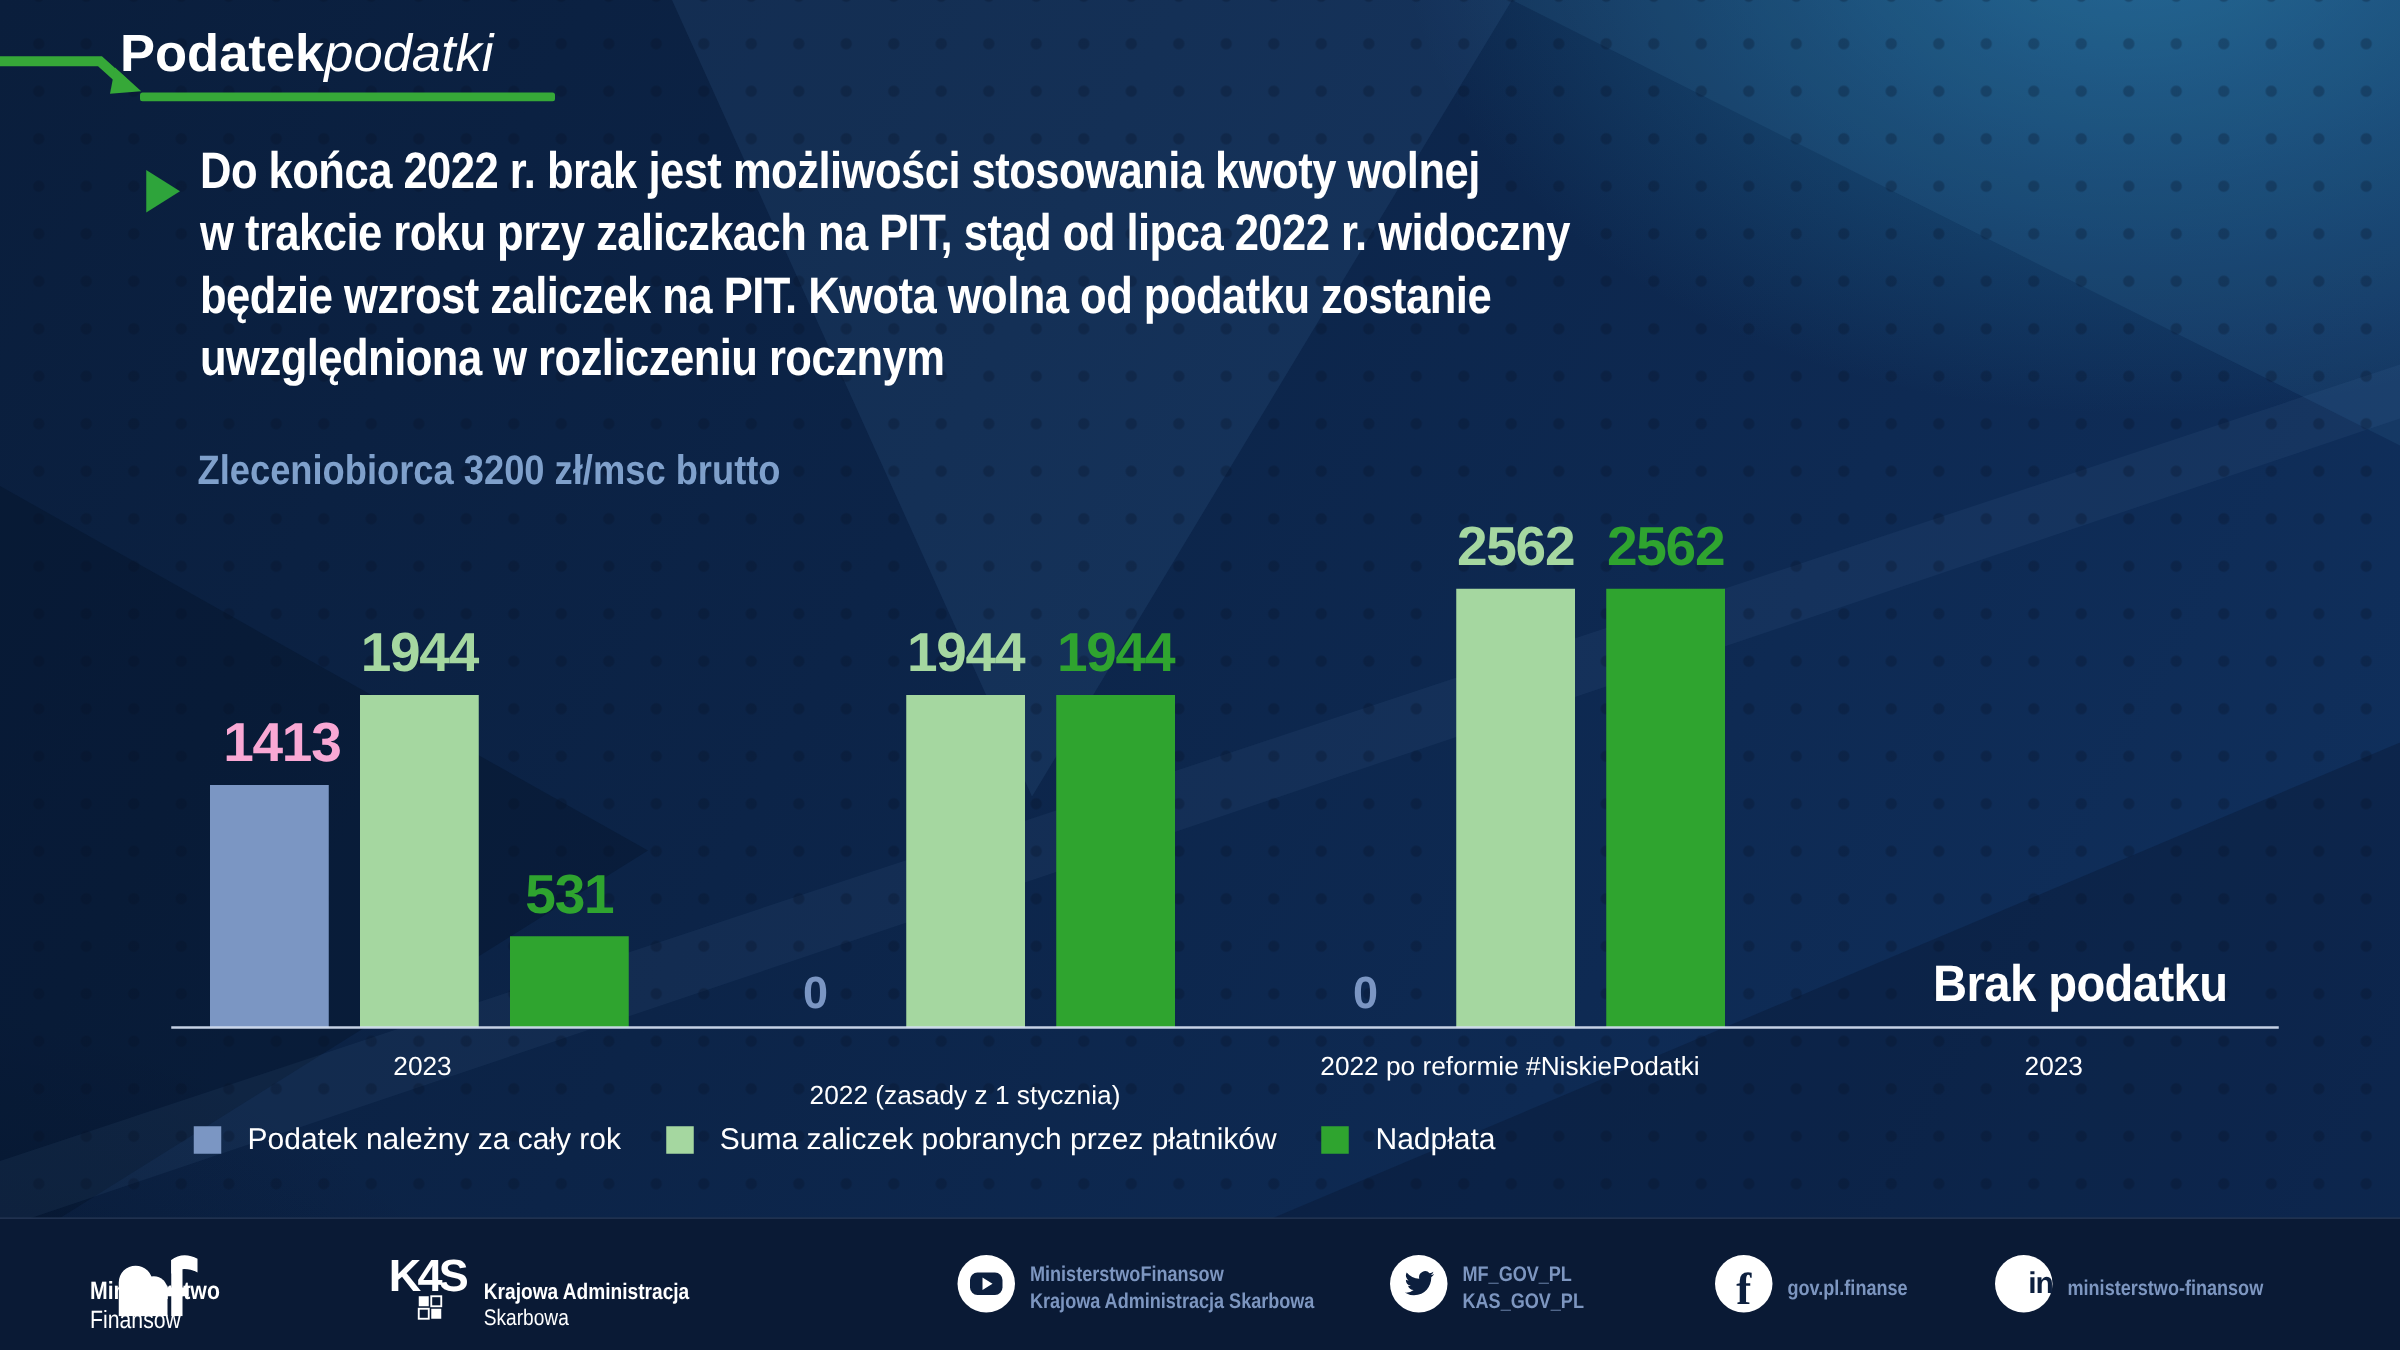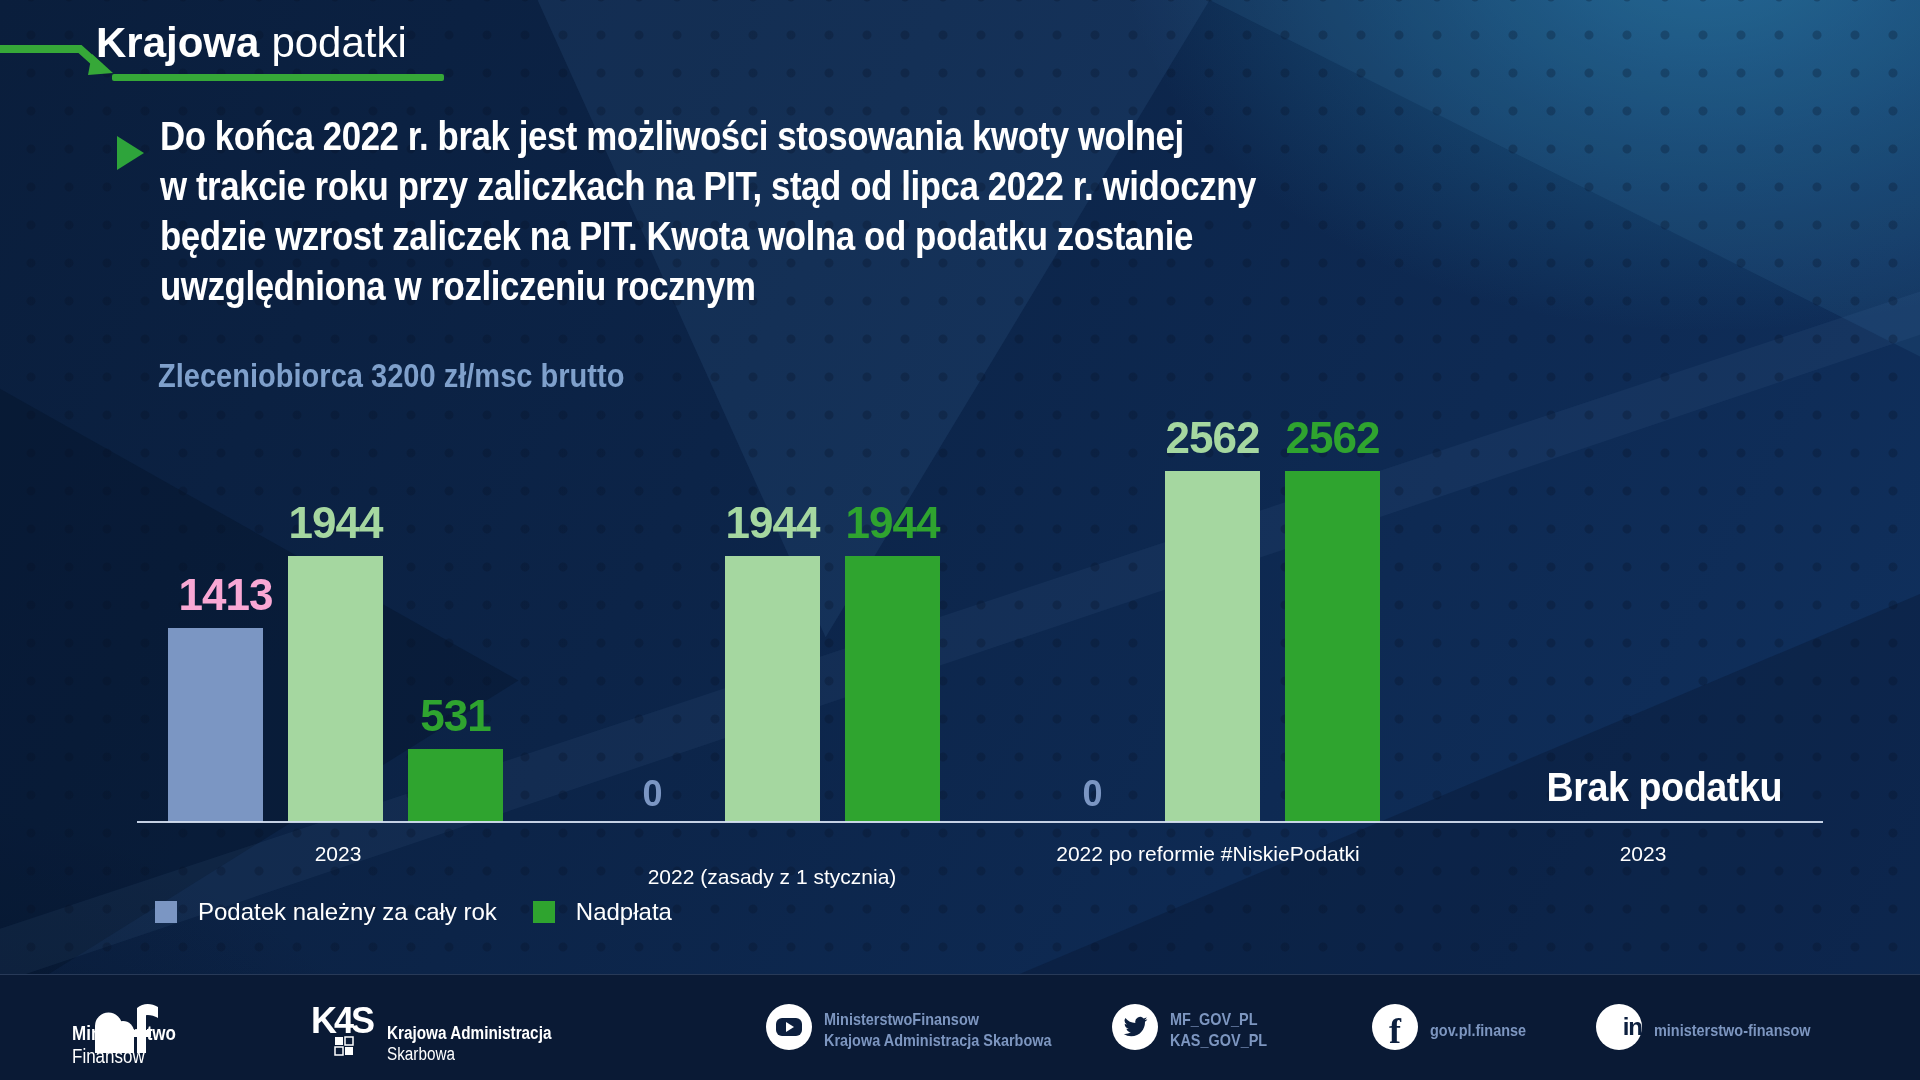--- a/index.html
+++ b/index.html
@@ -16,21 +16,21 @@
   .poly2{background:rgba(80,160,205,.10);clip-path:polygon(63% 0,100% 0,100% 33%);}
   .poly3{background:rgba(4,14,34,.32);clip-path:polygon(0 36%,27% 63%,0 93%);}
   .poly4{background:rgba(132,182,232,.06);clip-path:polygon(0 86%,100% 27%,100% 31%,0 91%);}
   .poly5{background:rgba(7,18,40,.30);clip-path:polygon(40% 100%,100% 55%,100% 100%);}
   .dots{position:absolute;left:0;top:0;width:1920px;height:974px;opacity:.5;
     background-image:radial-gradient(circle,rgba(6,16,36,.55) 0 4px,transparent 5px);
     background-size:38px 38px;background-position:12px 16px;}
   
   .brand{position:absolute;left:96px;top:20px;font-size:42px;line-height:46px;white-space:nowrap;}
   .brand .b{font-weight:700;}
-  .brand .l{font-weight:400;margin-left:12px;}
+  .brand .l{font-weight:400;font-style:italic;}
   .brand-underline{position:absolute;left:112px;top:74px;width:332px;height:7px;background:#36a838;border-radius:2px;}
   .brand-arrow{position:absolute;left:0;top:36px;}
   
   .bullet{position:absolute;left:117px;top:136px;width:0;height:0;
     border-left:27px solid #2ea43b;border-top:17px solid transparent;border-bottom:17px solid transparent;}
   .headline{position:absolute;left:160px;top:111px;width:1500px;font-weight:700;
     font-size:41px;line-height:50px;letter-spacing:-.5px;
     transform:scaleX(.85);transform-origin:0 0;white-space:nowrap;}
   .subtitle{position:absolute;left:158px;top:357px;font-weight:700;font-size:33px;color:#7fa0cb;
     transform:scaleX(.88);transform-origin:0 0;white-space:nowrap;}
@@ -78,21 +78,21 @@
   <div class="poly poly3"></div>
   <div class="poly poly4"></div>
   <div class="poly poly5"></div>
   <div class="dots"></div>
 
   <svg class="brand-arrow" width="130" height="48" viewBox="0 0 130 48">
     <path d="M0,13 H80 L100,31" stroke="#36a838" stroke-width="8" fill="none"></path>
     <polygon points="92,18 113,37 88,39" fill="#36a838"></polygon>
   </svg>
   <div class="brand">
-    <span class="b">Krajowa</span><span class="l">podatki</span>
+    <span class="b">Podatek</span><span class="l">podatki</span>
   </div>
   <div class="brand-underline"></div>
 
   <div class="bullet"></div>
   <div class="headline">
     <div>Do końca 2022 r. brak jest możliwości stosowania kwoty wolnej</div>
     <div>w trakcie roku przy zaliczkach na PIT, stąd od lipca 2022 r. widoczny</div>
     <div>będzie wzrost zaliczek na PIT. Kwota wolna od podatku zostanie</div>
     <div>uwzględniona w rozliczeniu rocznym</div>
   </div>
@@ -123,20 +123,24 @@
       <div class="cat-label" style="left: 552px; margin-top: 23px;">2022 (zasady z 1 stycznia)</div>
       <div class="cat-label" style="left: 988px;">2022 po reformie #NiskiePodatki</div>
       <div class="cat-label" style="left: 1423px;">2023</div>
     </div>
   <div class="legend" id="legend">
       <div class="legend-item">
         <div class="legend-swatch" style="background: rgb(123, 150, 195);"></div>
         <div class="legend-text">Podatek należny za cały rok</div>
       </div>
       <div class="legend-item">
+        <div class="legend-swatch" style="background: rgb(165, 215, 160);"></div>
+        <div class="legend-text">Suma zaliczek pobranych przez płatników</div>
+      </div>
+      <div class="legend-item">
         <div class="legend-swatch" style="background: rgb(47, 164, 47);"></div>
         <div class="legend-text">Nadpłata</div>
       </div>
     </div>
 
   <div class="footer">
     <svg class="abs" style="left:93px;top:28px;" width="66" height="50" viewBox="0 0 66 50">
       <path d="M2,50 L2,23 A13.5,13.5 0 0 1 29,23 L29,50 Z" fill="#fff"></path>
       <path d="M19,50 L19,29 A11,11 0 0 1 41,29 L41,50 Z" fill="#fff"></path>
       <rect x="44" y="5" width="9" height="45" fill="#fff"></rect>

